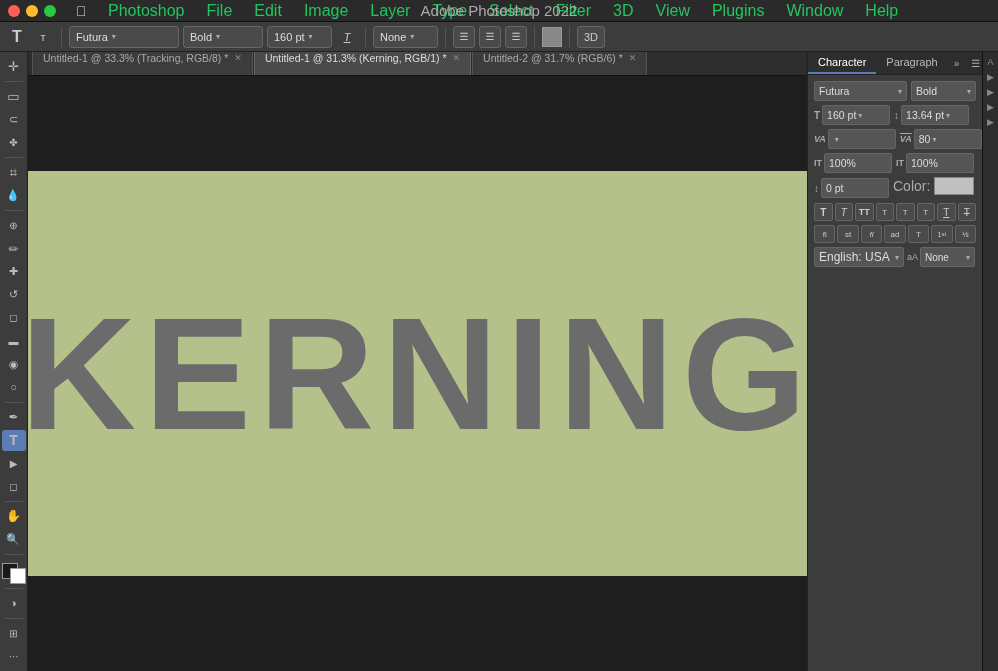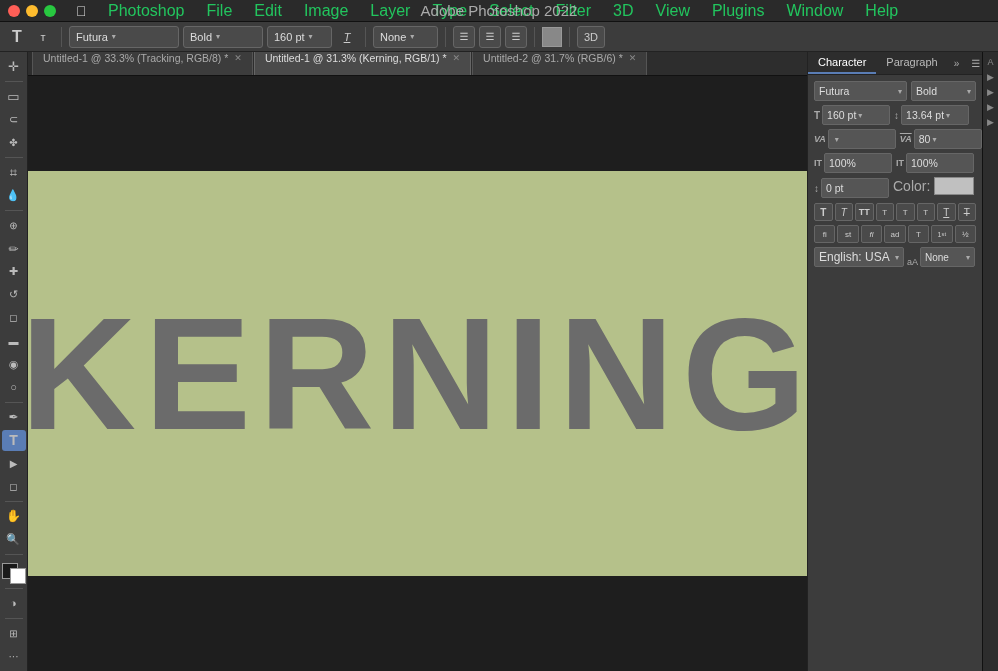--- a/index.html
+++ b/index.html
@@ -695,21 +695,21 @@
         <div class="char-style-btn" style="font-size:8px;width:22px;">T</div>
         <div class="char-style-btn" style="font-size:7px;width:22px;">1<sup>st</sup></div>
         <div class="char-style-btn" style="font-size:8px;width:22px;">½</div>
       </div>
 
       <div class="panel-bottom-row">
         <div class="lang-dropdown">
           <span style="font-size:12px;">English: USA</span>
           <span class="dropdown-arrow">▾</span>
         </div>
-        <div style="display:flex;align-items:flex-end;gap:2px;">
+        <div style="display:flex;align-items:center;gap:2px;">
           <span class="panel-icon" style="font-size:9px;">aA</span>
           <div class="aa-dropdown">
             <span style="font-size:10px;">None</span>
             <span class="dropdown-arrow">▾</span>
           </div>
         </div>
       </div>
     </div>
   </div>
 

